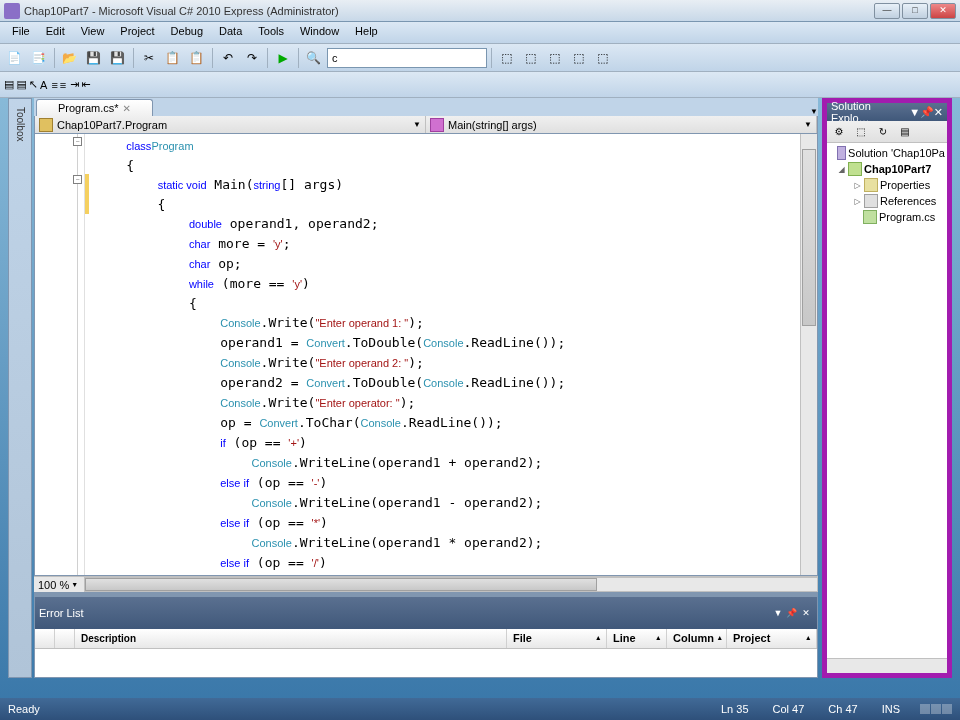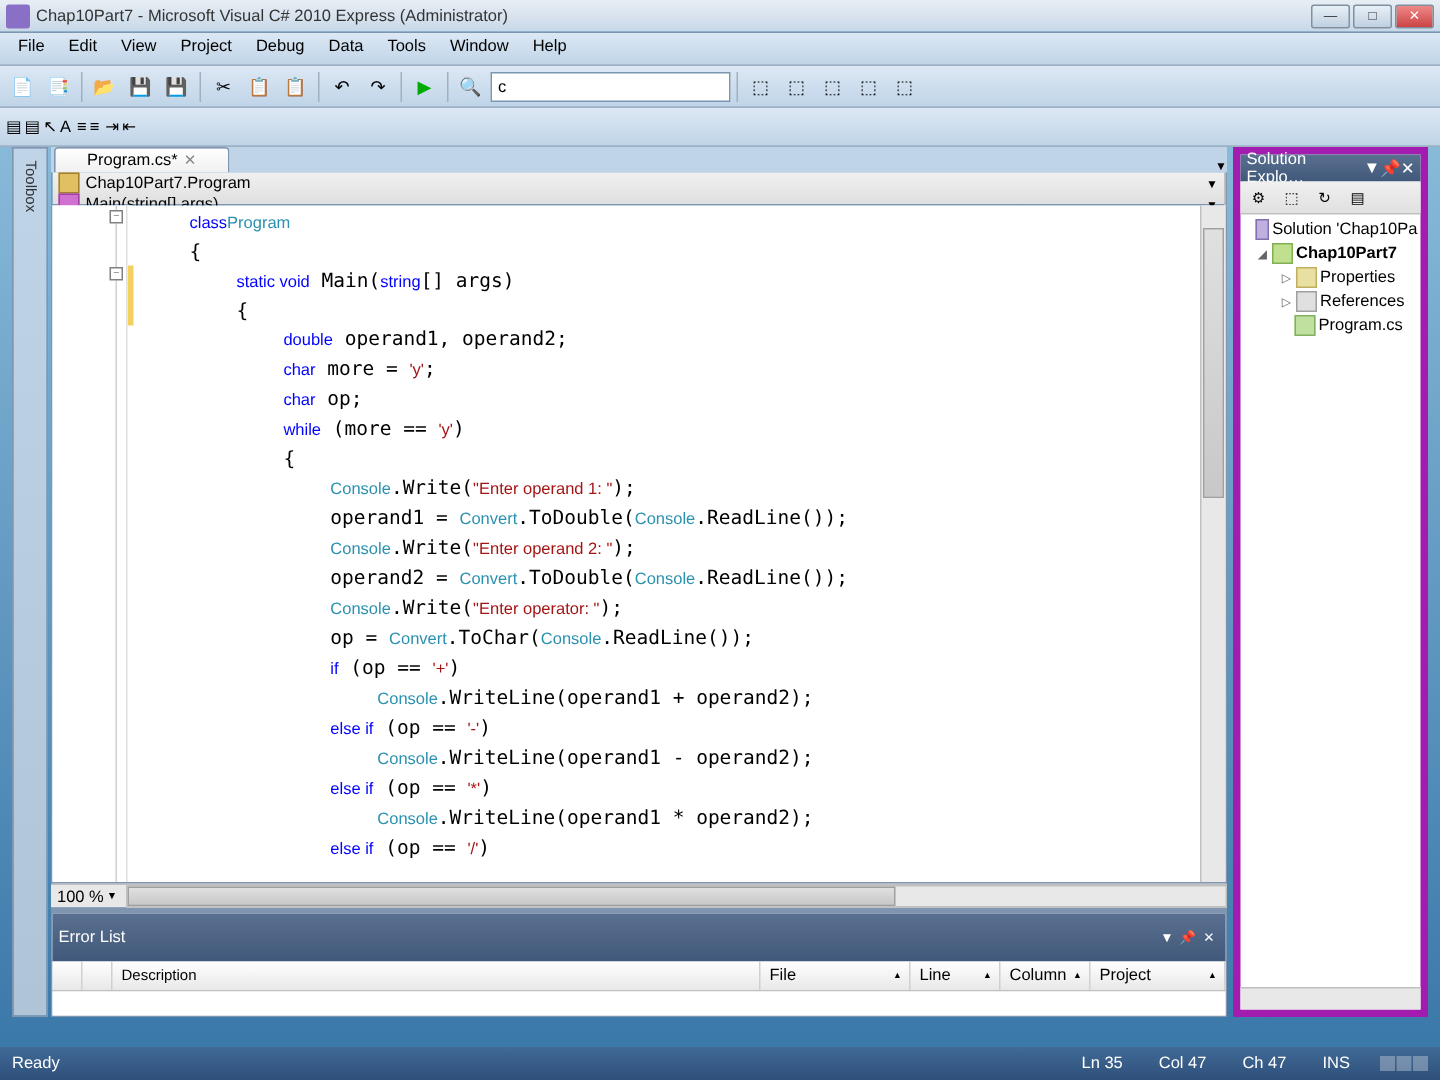--- a/index.html
+++ b/index.html
@@ -24,33 +24,33 @@
 
 .workspace { position: absolute; top: 98px; bottom: 42px; left: 8px; right: 8px; display: flex; }
 
 .toolbox-tab { width: 24px; background: linear-gradient(to bottom, #c0d4e8, #b0c4d8); border: 1px solid #8096b0; display: flex; align-items: flex-start; justify-content: center; padding-top: 8px; }
 .toolbox-tab span { writing-mode: vertical-lr; font-size: 10px; color: #333; }
 
 .editor-area { flex: 1; display: flex; flex-direction: column; margin-left: 2px; }
 .doctabs { height: 22px; background: #c0d4e8; display: flex; align-items: flex-end; padding-left: 2px; }
 .doctab { background: linear-gradient(to bottom, #fff, #f0f0f0); border: 1px solid #8096b0; border-bottom: none; padding: 2px 21px; display: flex; align-items: center; gap: 4px; border-radius: 3px 3px 0 0; }
 .doctab .closex { font-size: 10px; color: #888; }
-.navdrops { height: 22px; background: linear-gradient(to bottom, #f0f0f0, #e0e0e0); display: flex; border: 1px solid #8096b0; border-top: none; flex-direction: column; }
+.navdrops { height: 22px; background: linear-gradient(to bottom, #f0f0f0, #e0e0e0); display: flex; border: 1px solid #8096b0; border-top: none; }
 .navdrop { flex: 1; display: flex; align-items: center; padding: 0 4px; border-right: 1px solid #c0c0c0; gap: 4px; }
 .navdrop .icon { width: 14px; height: 14px; }
 .navdrop .arrow { margin-left: auto; font-size: 8px; }
 
 .code-wrap { flex: 1; display: flex; background: #fff; border: 1px solid #8096b0; border-top: none; position: relative; }
 .gutter { width: 50px; background: #fff; border-right: 1px solid #e0e0e0; position: relative; }
 .gutter .outline { position: absolute; left: 42px; top: 0; width: 1px; background: #d0d0d0; height: 100%; }
 .gutter .box { position: absolute; left: 38px; width: 9px; height: 9px; border: 1px solid #808080; background: #fff; font-size: 7px; text-align: center; line-height: 7px; color: #808080; }
 .changebar { width: 4px; background: #fff; }
 .changebar .mark { width: 4px; background: #f5d060; }
 
-.code { flex: 1; font-family: Consolas, monospace; font-size: 13px; line-height: 19px; padding: 2px 0 12px 6px; white-space: pre; overflow: hidden; color: #000; }
+.code { flex: 1; font-family: Consolas, monospace; font-size: 13px; line-height: 19px; padding: 2px 0 2px 6px; white-space: pre; overflow: hidden; color: #000; }
 .kw { color: #0000ff; }
 .typ { color: #2b91af; }
 .str { color: #a31515; }
 
 .hscroll { height: 17px; background: #e8e8e8; border-top: 1px solid #c0c0c0; display: flex; }
 .zoom { width: 50px; padding: 0 4px; font-size: 10px; display: flex; align-items: center; }
 .scrolltrack { flex: 1; background: #e8e8e8; height: 15px; border: 1px solid #c0c0c0; position: relative; }
 .scrollthumb { position: absolute; left: 0; width: 70%; height: 100%; background: linear-gradient(to bottom, #e0e0e0, #c8c8c8); border: 1px solid #a0a0a0; }
 .vscroll { width: 17px; background: #e8e8e8; border-left: 1px solid #c0c0c0; position: relative; }
 .vthumb { position: absolute; top: 15px; left: 1px; right: 1px; height: 40%; background: linear-gradient(to bottom, #e0e0e0, #c8c8c8); border: 1px solid #a0a0a0; }
@@ -58,21 +58,21 @@
 .splitter-h { height: 4px; background: #8096b0; cursor: ns-resize; }
 
 .errorlist { height: 100px; background: #fff; border: 1px solid #8096b0; display: flex; flex-direction: column; }
 .errorlist .titlerow { height: 32px; background: linear-gradient(to bottom, #5a7090, #40587a); color: #fff; display: flex; align-items: center; padding: 0 4px; font-size: 10px; }
 .errorlist .titlerow .spacer { flex: 1; }
 .errorlist .titlerow .pinbtn { width: 14px; text-align: center; font-size: 9px; }
 .errorlist .filters { height: 22px; background: linear-gradient(to bottom, #f4f4f4, #e4e4e4); display: flex; align-items: center; padding: 0 2px; border-bottom: 1px solid #c0c0c0; }
 .errorlist .filter { border: 1px solid #c0c0c0; background: #fcfcfc; padding: 1px 6px; margin-right: 2px; display: flex; align-items: center; gap: 3px; font-size: 10px; }
 .errorlist .filter .dot { width: 10px; height: 10px; border-radius: 50%; }
 .errorlist .headers { height: 20px; background: linear-gradient(to bottom, #fff, #e8e8e8); display: flex; border-bottom: 1px solid #c0c0c0; }
-.errorlist .hcol { border-right: 1px solid #d0d0d0; padding: 2px 6px; font-size: 10px; display: flex; align-items: center; gap: 4px; }
+.errorlist .hcol { border-right: 1px solid #d0d0d0; padding: 2px 6px; font-size: 10px; display: flex; align-items: center; gap: 4px; font-weight: bold; }
 .errorlist .body { flex: 1; background: #fff; }
 
 .solexp { width: 130px; background: #fff; border: 5px solid #a21caf; margin-left: 4px; display: flex; flex-direction: column; }
 .solexp .titlerow { height: 18px; background: linear-gradient(to bottom, #5a7090, #40587a); color: #fff; display: flex; align-items: center; padding: 0 4px; font-size: 10px; }
 .solexp .titlerow .spacer { flex: 1; }
 .solexp .tbar { height: 22px; background: linear-gradient(to bottom, #f0f0f0, #e0e0e0); display: flex; align-items: center; padding: 0 2px; gap: 2px; border-bottom: 1px solid #c0c0c0; }
 .solexp .tbar .sbtn { width: 20px; height: 18px; border: 1px solid transparent; display: flex; align-items: center; justify-content: center; font-size: 10px; }
 .solexp .tree { flex: 1; padding: 2px; font-size: 11px; overflow: hidden; }
 .solexp .node { display: flex; align-items: center; gap: 2px; padding: 1px 0; white-space: nowrap; }
 .solexp .node .exp { width: 9px; font-size: 8px; color: #666; text-align: center; }

